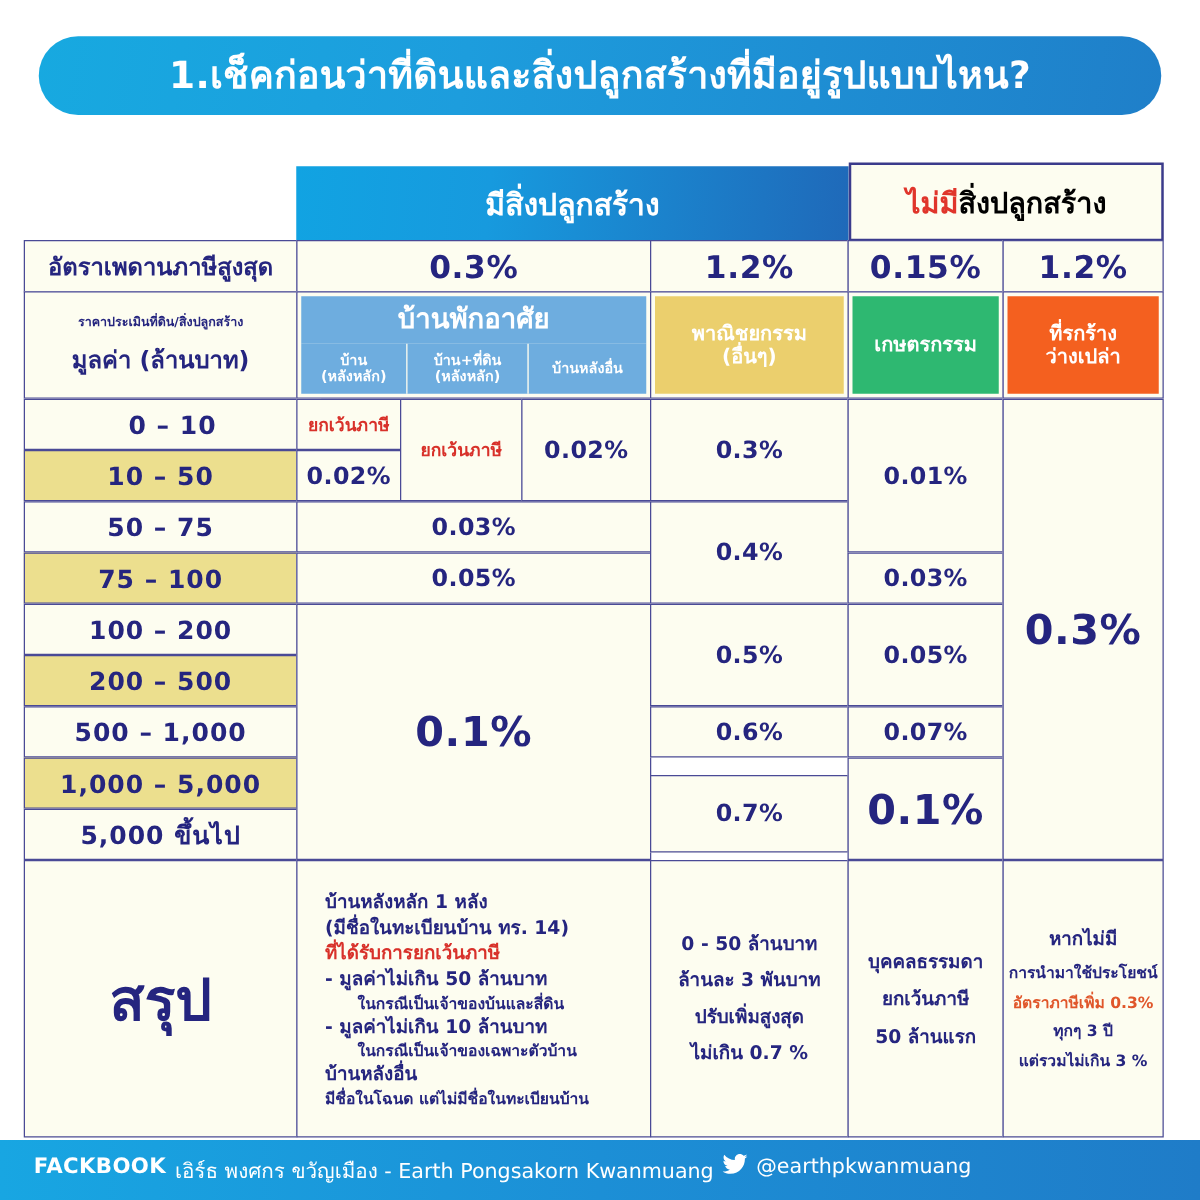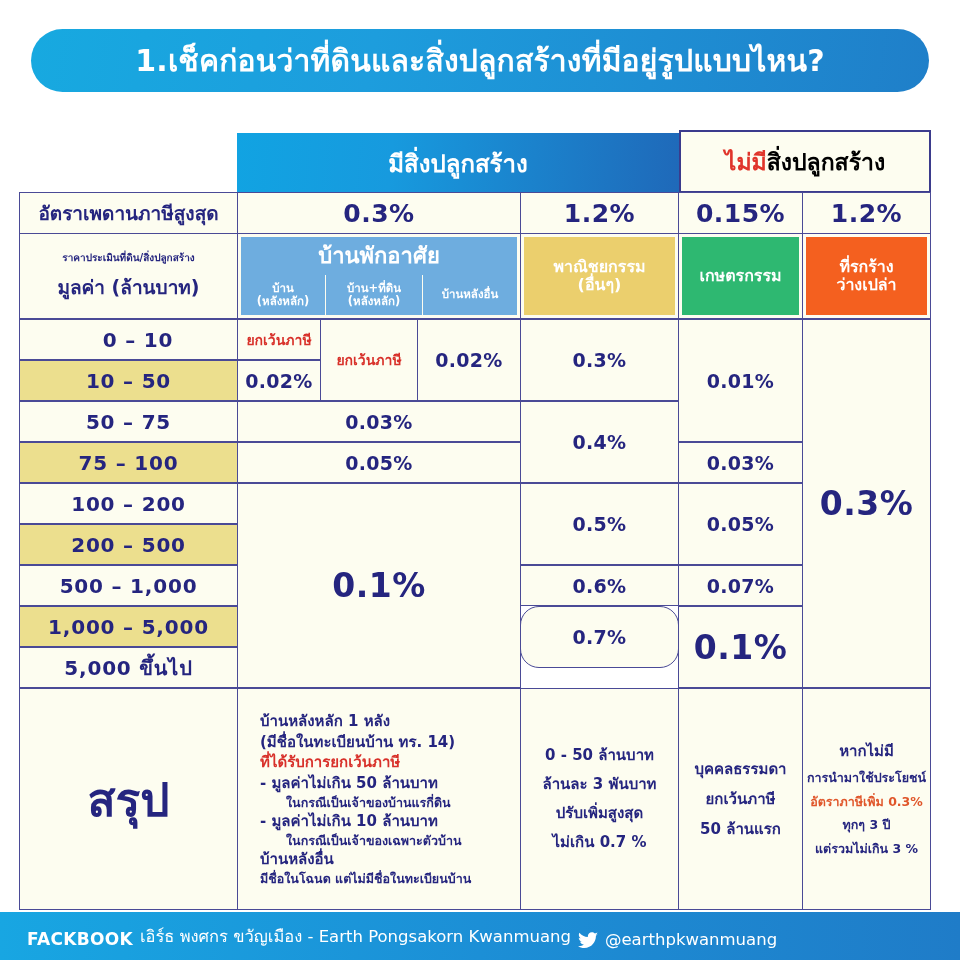--- a/index.html
+++ b/index.html
@@ -83,21 +83,21 @@
   .sumcell .l.orange{color:#e0562a;}
   .sumcell.left-al{align-items:flex-start;text-align:left;}
   .sumcell.left-al .l{text-align:left;}
   .bigsarup{font-size:46px;font-weight:bold;color:#25257f;}
   
   #footer{
     position:absolute;left:0;bottom:0;width:960px;height:48px;
     background:linear-gradient(90deg,#18a6e2 0%,#1c8fd6 50%,#1f7cc8 100%);
     display:flex;align-items:center;
   }
-  #footer .inner{display:flex;align-items:flex-end;gap:7px;padding-left:27px;color:#fff;}
+  #footer .inner{display:flex;align-items:flex-start;gap:7px;padding-left:27px;color:#fff;}
   #footer .fb{font-size:17px;font-weight:bold;letter-spacing:.3px;}
   #footer .nm{font-size:16.5px;}
   #footer .hd{font-size:16.5px;}
   .bird{display:inline-block;width:20px;height:17px;}
 </style>
 </head>
 <body>
 
 <div id="title-banner">
   <div class="t">1.เช็คก่อนว่าที่ดินและสิ่งปลูกสร้างที่มีอยู่รูปแบบไหน?</div>
@@ -227,21 +227,21 @@
     </div>
   <div class="cell" style="left:503px;top:273px;width:159px;height:82px;">
       <span class="rate-sm">0.4%</span>
     </div>
   <div class="cell" style="left:503px;top:355px;width:159px;height:82px;">
       <span class="rate-sm">0.5%</span>
     </div>
   <div class="cell" style="left:503px;top:437px;width:159px;height:41px;">
       <span class="rate-sm">0.6%</span>
     </div>
-  <div class="cell" style="left:503px;top:478px;width:159px;height:62px;border-radius:19px;">
+  <div class="cell" style="left:503px;top:492px;width:159px;height:62px;">
       <span class="rate-sm">0.7%</span>
     </div>
 
   <div class="cell" style="left:661px;top:191px;width:125px;height:123px;">
       <span class="rate-sm">0.01%</span>
     </div>
   <div class="cell" style="left:661px;top:314px;width:125px;height:41px;">
       <span class="rate-sm">0.03%</span>
     </div>
   <div class="cell" style="left:661px;top:355px;width:125px;height:82px;">
@@ -260,21 +260,21 @@
 
   <div class="sumcell" style="left:2px;top:560px;width:219px;height:222px;">
     <span class="bigsarup">สรุป</span>
   </div>
 
   <div class="sumcell left-al" style="left:220px;top:560px;width:284px;height:222px;padding-left:22px;justify-content:center;">
     <span class="l">บ้านหลังหลัก 1 หลัง</span>
     <span class="l">(มีชื่อในทะเบียนบ้าน ทร. 14)</span>
     <span class="l red">ที่ได้รับการยกเว้นภาษี</span>
     <span class="l">- มูลค่าไม่เกิน 50 ล้านบาท</span>
-    <span class="l sm" style="padding-left:26px;">ในกรณีเป็นเจ้าของบ้านแรกี่ดิน</span>
+    <span class="l sm" style="padding-left:26px;">ในกรณีเป็นเจ้าของบ้นและสี่ดิน</span>
     <span class="l">- มูลค่าไม่เกิน 10 ล้านบาท</span>
     <span class="l sm" style="padding-left:26px;">ในกรณีเป็นเจ้าของเฉพาะตัวบ้าน</span>
     <span class="l">บ้านหลังอื่น</span>
     <span class="l sm">มีชื่อในโฉนด แต่ไม่มีชื่อในทะเบียนบ้าน</span>
   </div>
 
   <div class="sumcell" style="left:503px;top:560px;width:159px;height:222px;">
     <span class="l" style="line-height:1.95;">0 - 50 ล้านบาท</span>
     <span class="l" style="line-height:1.95;">ล้านละ 3 พันบาท</span>
     <span class="l" style="line-height:1.95;">ปรับเพิ่มสูงสุด</span>

